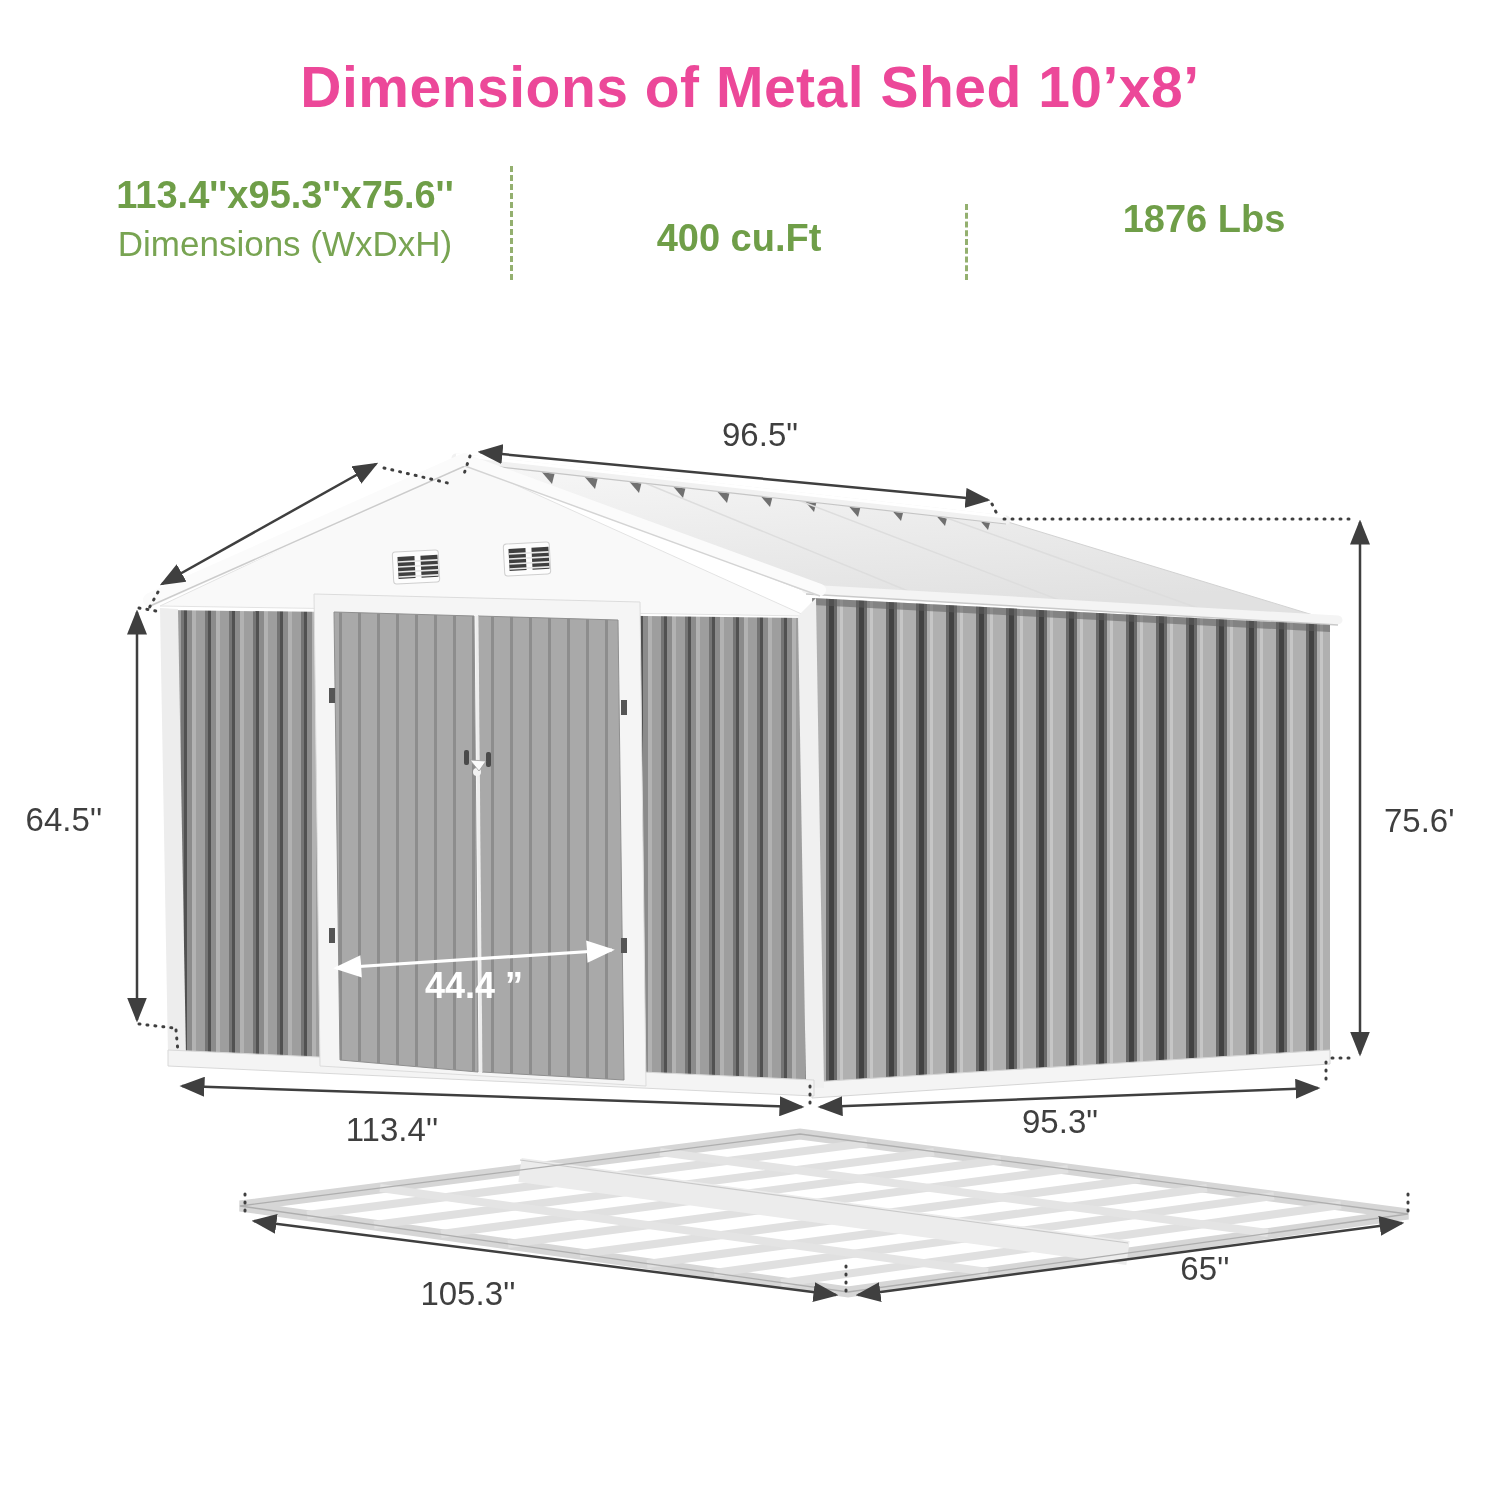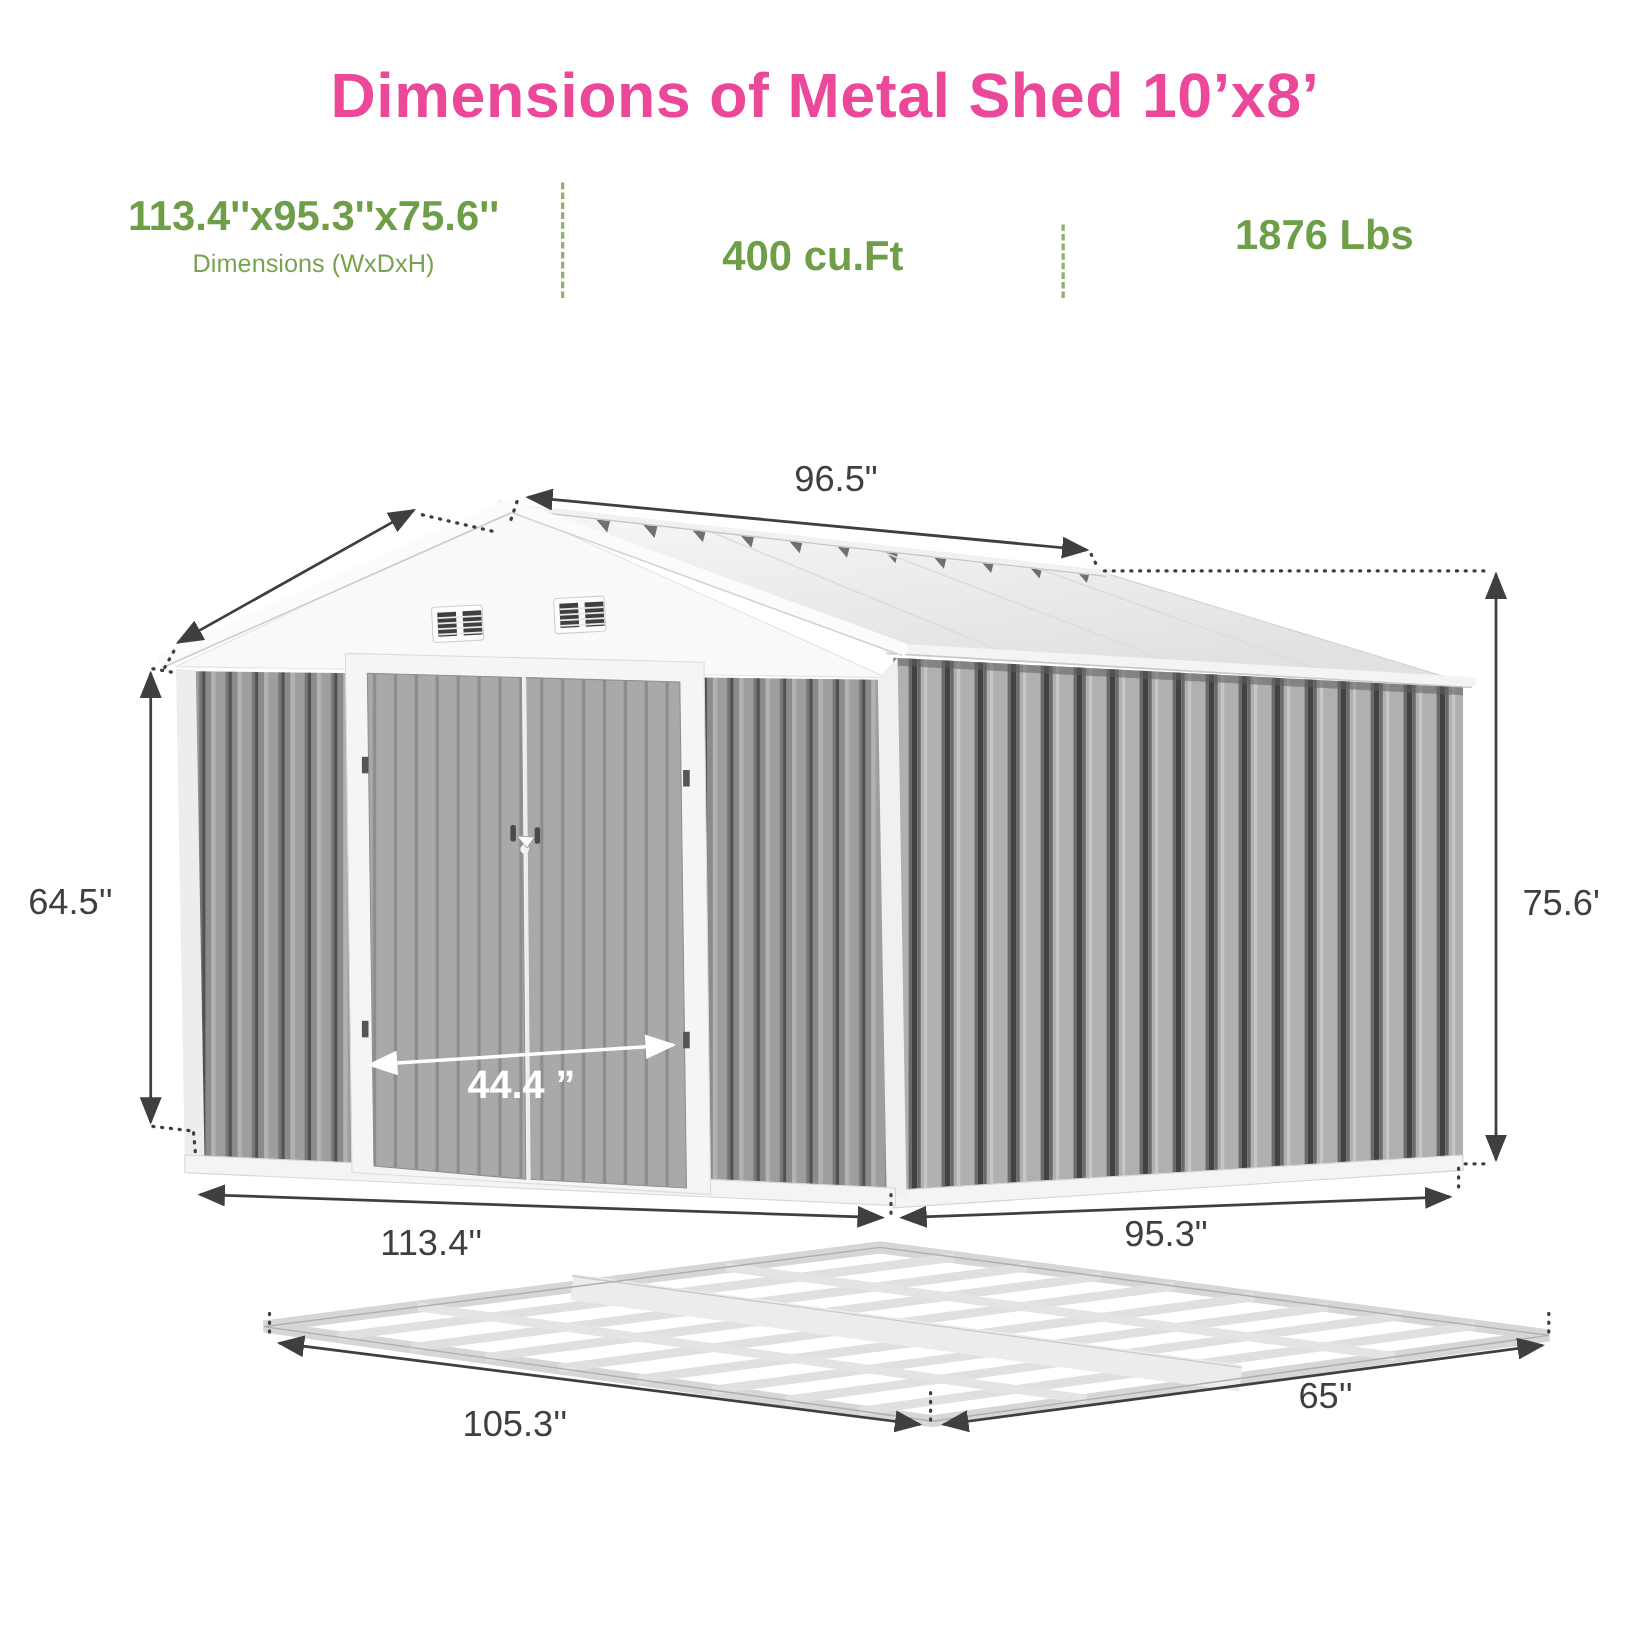--- a/index.html
+++ b/index.html
@@ -8,21 +8,21 @@
   .header{position:absolute;top:54px;left:0;width:100%;text-align:center;}
   .title{font-size:57px;font-weight:800;color:#ec4899;letter-spacing:.5px;}
   .specs{position:absolute;top:166px;left:60px;width:1380px;display:flex;}
   .spec{display:flex;flex-direction:column;justify-content:center;align-items:center;
         padding:8px 0 16px;}
   .spec.b{border-right:3px dashed #94b06f;}
   .spec:nth-child(1){width:450px;}
   .spec:nth-child(2){width:452px;margin-top:38px;}
   .spec:nth-child(3){flex:1;}
   .spec-value{font-size:38px;font-weight:bold;color:#6f9e48;}
-  .spec-label{font-size:23px;color:#78a452;margin-top:7px;}
+  .spec-label{font-size:35px;color:#78a452;margin-top:7px;}
   svg.scene{position:absolute;left:0;top:0;}
   text.dim{font-size:33px;fill:#3f3f3f;}
   text.dimw{font-size:36px;fill:#ffffff;font-weight:bold;}
 </style>
 </head>
 <body>
 
 <div class="header">
   <div class="title">Dimensions of Metal Shed 10’x8’</div>
 </div>

